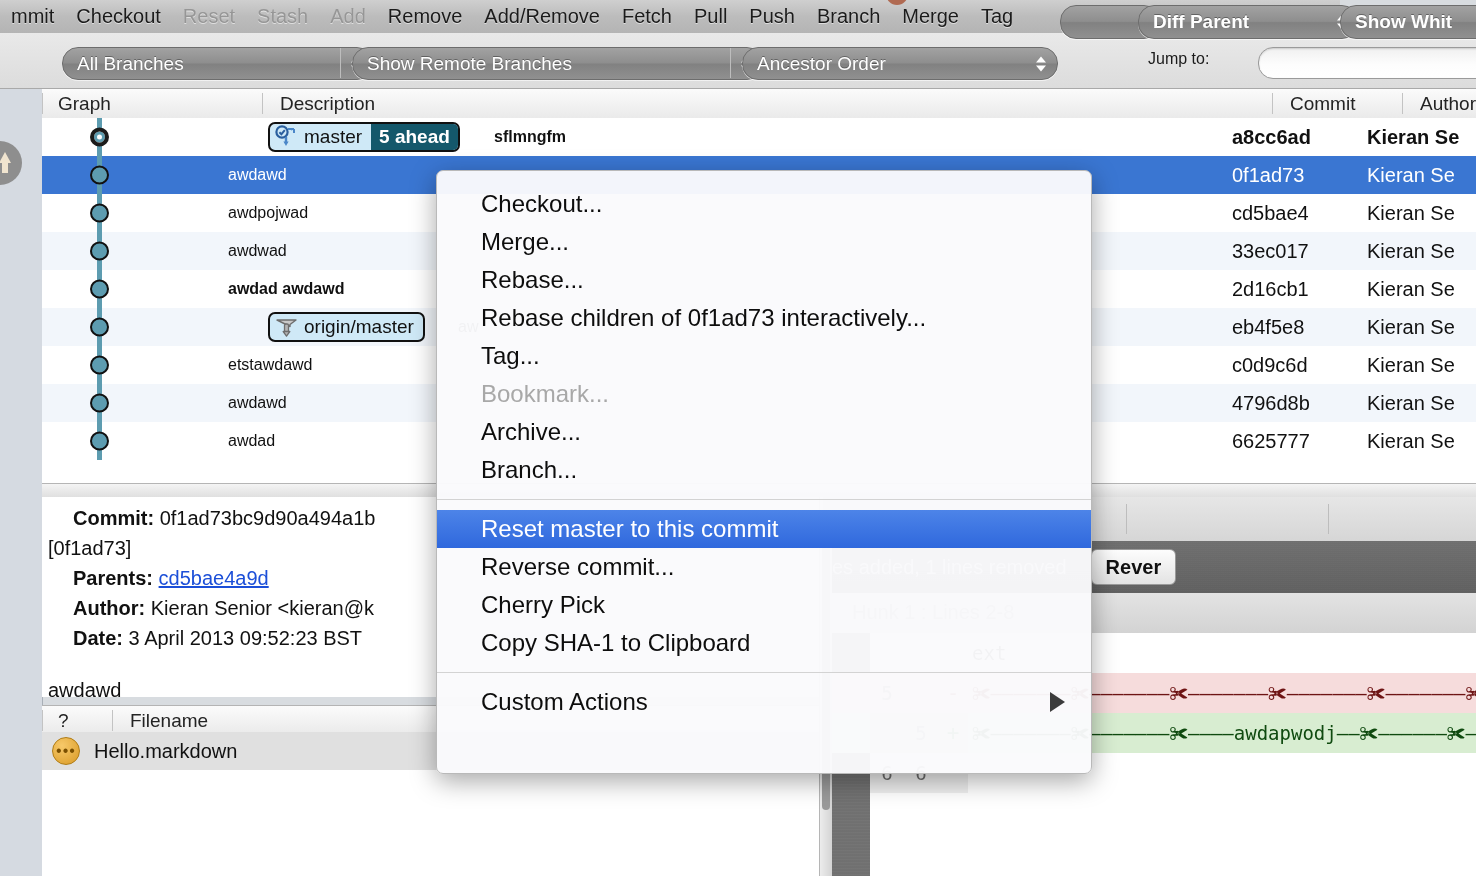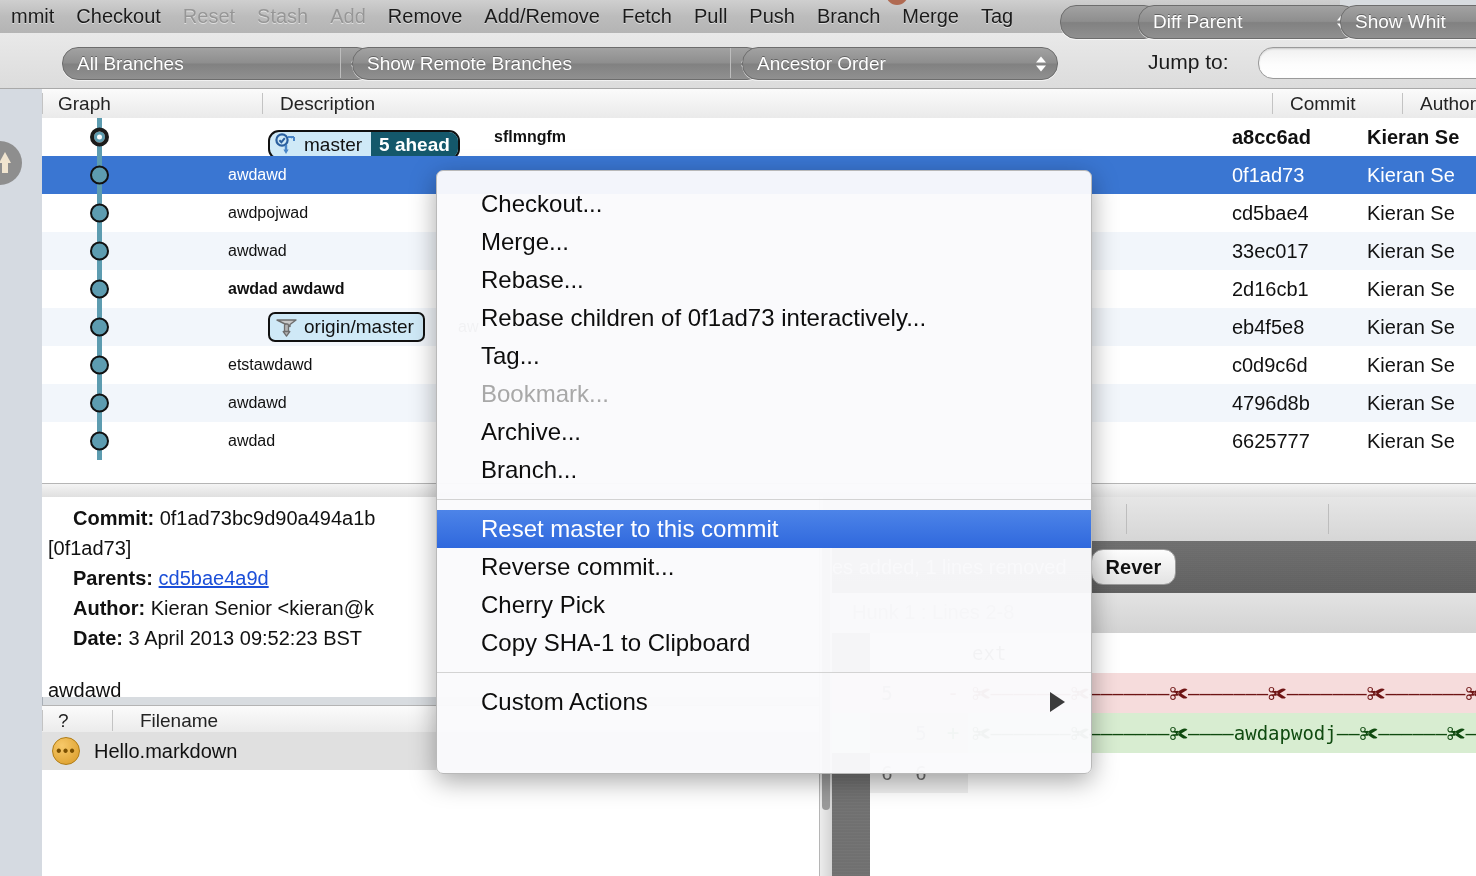--- a/index.html
+++ b/index.html
@@ -73,21 +73,21 @@
   }
   .popbtn .arrows i{display:block;width:0;height:0;border-left:5px solid transparent;border-right:5px solid transparent;}
   .popbtn .arrows i.up{border-bottom:6px solid #fff;}
   .popbtn .arrows i.dn{border-top:6px solid #fff;}
   #btn-branches{left:62px;width:265px;}
   #btn-remote{left:352px;width:365px;}
   #btn-order{left:742px;width:270px;}
   .sep-v{position:absolute;top:48px;width:1px;height:30px;background:#bdbdbd;}
 
   .jumpto-label{
-    position:absolute;left:1148px;top:50px;font-size:21px;color:#1b1b1b;
+    position:absolute;left:1148px;top:50px;font-size:16px;color:#1b1b1b;
   }
   .jumpto-field{
     position:absolute;left:1258px;top:47px;width:300px;height:30px;
     background:linear-gradient(to bottom,#f0f0f0 0%,#fdfdfd 55%,#ffffff 100%);
     border:1px solid #9a9a9a;border-radius:15px;
     box-shadow:inset 0 1px 2px rgba(0,0,0,.16);
   }
 
   
   .tableheader{
@@ -144,21 +144,21 @@
     position:absolute;display:inline-flex;align-items:center;
     height:30px;border:2px solid #111;border-radius:7px;overflow:hidden;
     background:#cfe9f7;box-sizing:border-box;
   }
   .refbadge .rname{font-size:19px;color:#111;padding:0 9px 0 4px;white-space:nowrap;}
   .refbadge .rcount{
     background:#14586b;color:#fff;font-size:19px;font-weight:bold;
     padding:0 8px;height:100%;display:flex;align-items:center;white-space:nowrap;
   }
   .refbadge .ricon{width:26px;height:24px;margin-left:4px;display:block;}
-  #badge-master{left:226px;top:12px;border-radius:11px;}
+  #badge-master{left:226px;top:4px;}
   #badge-origin{left:226px;top:4px;}
 
   
   .detailsplit{
     position:absolute;left:42px;top:483px;width:1434px;height:14px;
     background:linear-gradient(to bottom,#f4f4f4,#dedede);
     border-top:1px solid #b5b5b5;border-bottom:1px solid #b5b5b5;
   }
   .detailpane{
     position:absolute;left:42px;top:497px;width:777px;height:200px;
@@ -171,21 +171,21 @@
   .detailpane a{color:#1c4fd8;text-decoration:underline;}
   .detail-msg{margin-top:22px;}
 
   .filehdr{
     position:absolute;left:42px;top:705px;width:777px;height:27px;
     background:linear-gradient(to bottom,#fbfbfb 0%,#ebebeb 100%);
     border-top:1px solid #b4b4b4;border-bottom:1px solid #b4b4b4;
   }
   .filehdr .th{font-size:19px;}
   #th-q{left:6px;}
-  #th-file{left:88px;}
+  #th-file{left:78px;}
   .filerow{
     position:absolute;left:42px;top:732px;width:777px;height:38px;
     background:#e0e0e0;display:flex;align-items:center;padding-left:10px;
     box-sizing:border-box;
   }
   .filerow .fdot{
     width:26px;height:26px;border-radius:50%;
     background:radial-gradient(circle at 35% 30%,#f7c96a,#d99a26);
     border:1px solid #b07c14;
     display:flex;align-items:center;justify-content:center;
@@ -209,21 +209,21 @@
 
   
   .diffbar{
     position:absolute;left:832px;top:497px;width:644px;height:44px;
     background:linear-gradient(to bottom,#e6e6e6 0%,#d6d6d6 100%);
     border-bottom:1px solid #a8a8a8;
   }
   .dbtn{
     position:absolute;top:5px;height:32px;border-radius:16px;
     background:linear-gradient(to bottom,#a2a2a2 0%,#8e8e8e 48%,#818181 52%,#909090 100%);
-    border:1px solid #6d6d6d;color:#fff;font-size:19px;font-weight:normal;
+    border:1px solid #6d6d6d;color:#fff;font-size:19px;font-weight:bold;
     display:flex;align-items:center;padding:0 28px 0 14px;
     text-shadow:0 -1px 0 rgba(0,0,0,.35);white-space:nowrap;
     box-shadow:0 1px 0 rgba(255,255,255,.6);
   }
   #dbtn-parent{left:1138px;width:176px;}
   #dbtn-white{left:1340px;width:170px;}
   #dbtn-mode{left:1060px;width:56px;}
 
   .diffstats{
     position:absolute;left:832px;top:541px;width:644px;height:52px;
@@ -231,21 +231,21 @@
       linear-gradient(to bottom,rgba(255,255,255,.06),rgba(0,0,0,.06)),
       repeating-linear-gradient(0deg,#666 0px,#6b6b6b 1px,#616161 2px),
       #666;
     display:flex;align-items:center;justify-content:flex-start;
     box-sizing:border-box;padding-right:4px;
   }
   .diffstats .stattext{
     color:#dedede;font-size:20px;white-space:nowrap;margin-right:24px;
   }
   .revbtn{
-    height:34px;border-radius:12px;background:linear-gradient(to bottom,#fdfdfd,#e3e3e3);
+    height:34px;border-radius:6px;background:linear-gradient(to bottom,#fdfdfd,#e3e3e3);
     border:1px solid #9a9a9a;color:#111;font-size:20px;font-weight:bold;
     display:flex;align-items:center;padding:0 14px;white-space:nowrap;
   }
   .hunkband{
     position:absolute;left:832px;top:593px;width:644px;height:40px;
     background:linear-gradient(to bottom,#e3e3e3,#d3d3d3);
     border-bottom:1px solid #bdbdbd;
   }
   .hunklabel{
     position:absolute;left:20px;top:8px;font-size:20px;color:#8a8a8a;

